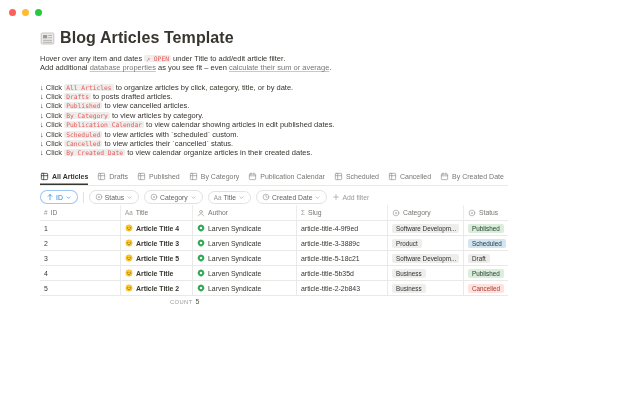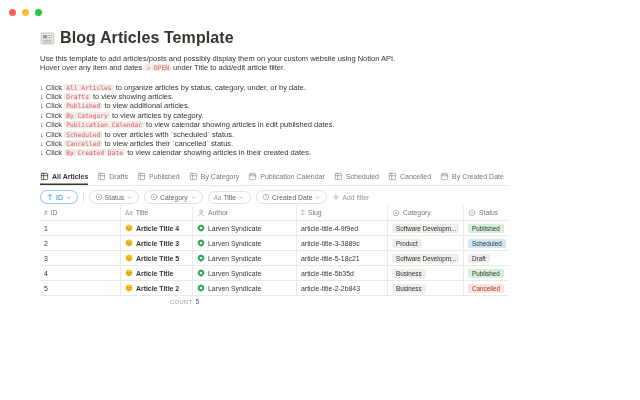--- a/index.html
+++ b/index.html
@@ -74,32 +74,32 @@
             <rect x="3" y="4" width="4.2" height="3.4" fill="#9D9B95"></rect>
             <rect x="8.2" y="4" width="3.8" height="1" fill="#B3B1AB"></rect>
             <rect x="8.2" y="6.2" width="3.8" height="1" fill="#B3B1AB"></rect>
             <rect x="3" y="8.8" width="9" height="1" fill="#B3B1AB"></rect>
             <rect x="3" y="10.8" width="9" height="1" fill="#B3B1AB"></rect>
           </svg>
       </span>
       <span class="page-title">Blog Articles Template</span>
     </div>
     <div class="desc" id="desc">
-        <p><span>Use this template to add articles/posts and possibly display them on your custom website using Notion API.</span></p>
         <p><span>Hover over any item and dates </span><span class="codepill">↗ OPEN</span><span> under Title to add/edit article filter.</span></p>
+        <p><span>Add additional </span><span class="glink">database properties</span><span> as you see fit – even </span><span class="glink">calculate their sum or average</span><span>.</span></p>
       </div>
     <div class="bullets" id="bullets">
-        <div class="bl"><span>↓ Click </span><span class="codepill">All Articles</span><span> to organize articles by status, category, under, or by date.</span></div>
-        <div class="bl"><span>↓ Click </span><span class="codepill">Drafts</span><span> to view showing articles.</span></div>
-        <div class="bl"><span>↓ Click </span><span class="codepill">Published</span><span> to view additional articles.</span></div>
+        <div class="bl"><span>↓ Click </span><span class="codepill">All Articles</span><span> to organize articles by click, category, title, or by date.</span></div>
+        <div class="bl"><span>↓ Click </span><span class="codepill">Drafts</span><span> to posts drafted articles.</span></div>
+        <div class="bl"><span>↓ Click </span><span class="codepill">Published</span><span> to view cancelled articles.</span></div>
         <div class="bl"><span>↓ Click </span><span class="codepill">By Category</span><span> to view articles by category.</span></div>
         <div class="bl"><span>↓ Click </span><span class="codepill">Publication Calendar</span><span> to view calendar showing articles in edit published dates.</span></div>
-        <div class="bl"><span>↓ Click </span><span class="codepill">Scheduled</span><span> to over articles with `scheduled` status.</span></div>
+        <div class="bl"><span>↓ Click </span><span class="codepill">Scheduled</span><span> to view articles with `scheduled` custom.</span></div>
         <div class="bl"><span>↓ Click </span><span class="codepill">Cancelled</span><span> to view articles their `cancelled` status.</span></div>
-        <div class="bl"><span>↓ Click </span><span class="codepill">By Created Date</span><span> to view calendar showing articles in their created dates.</span></div>
+        <div class="bl"><span>↓ Click </span><span class="codepill">By Created Date</span><span> to view calendar organize articles in their created dates.</span></div>
       </div>
   </div>
 
   <div class="tabbar">
     <div class="tabs" id="tabs">
         <div class="tab active">
           <span class="ticon" style="display: flex;">
             <svg width="9" height="9" viewBox="0 0 12 12" fill="none" stroke="currentColor" stroke-width="1" stroke-linecap="round" stroke-linejoin="round">
               <rect x="1.8" y="1.8" width="8.4" height="8.4" rx="1"></rect>
               <path d="M1.8 4.9h8.4M4.9 1.8v8.4"></path>

